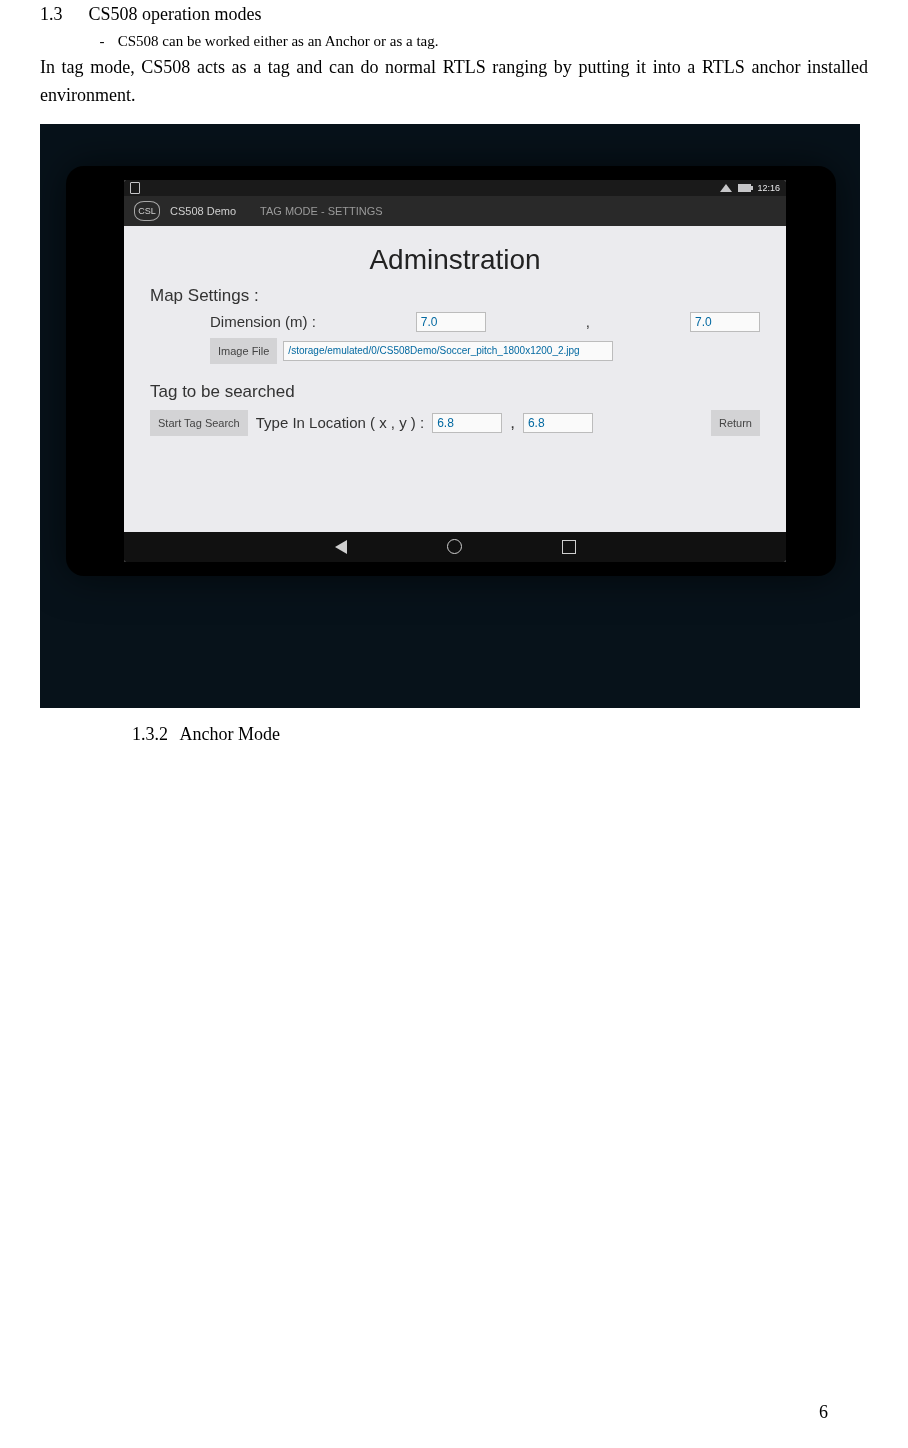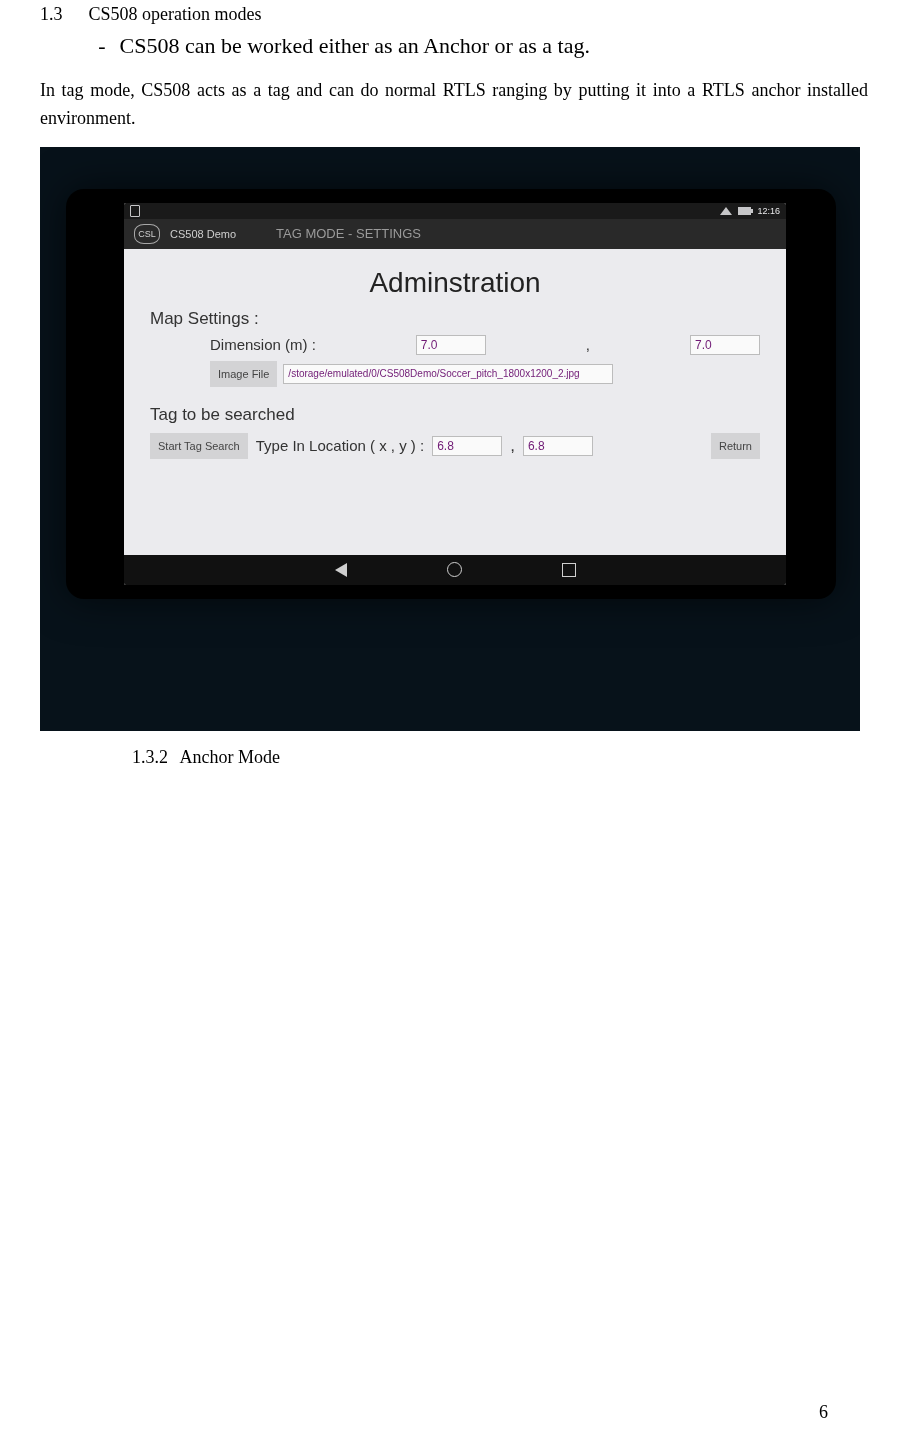--- a/index.html
+++ b/index.html
@@ -5,21 +5,21 @@
   body {
     margin: 0;
     font-family: "Times New Roman", serif;
     font-size: 17px;
     color: #000;
     width: 908px;
     box-sizing: border-box;
     padding: 0 40px 40px 40px;
   }
   .h1line { margin: 4px 0 8px 0; font-size: 18px; }
-  .bullet-line { margin: 4px 0 18px 50px; font-size: 22px; }
+  .bullet-line { margin: 4px 0 4px 50px; font-size: 15px; }
   .dash { display: inline-block; width: 24px; text-align: center; }
   .subnum { margin: 4px 0 8px 92px; font-size: 18px; }
   .body-text { margin: 4px 0 14px 0; line-height: 1.55; font-size: 18px; text-align: justify; }
   .body-text2 { margin: 4px 0 14px 0; line-height: 1.55; font-size: 18px; text-align: justify; text-align-last: justify; }
 
   
   .photo-frame {
     width: 820px;
     height: 584px;
     background: #07121a;
@@ -85,41 +85,41 @@
     gap: 10px;
   }
   .csl-logo {
     width: 24px; height: 18px;
     border: 1px solid #a7a7a7;
     border-radius: 10px 10px 10px 10px / 8px 8px 8px 8px;
     display: flex; align-items: center; justify-content: center;
     font-size: 9px; color: #cfcfcf;
   }
   .app-title { color: #cfcfcf; }
-  .app-sub { color: #9a9a9a; font-size: 13px; margin-left: 30px; }
+  .app-sub { color: #9a9a9a; font-size: 11px; margin-left: 14px; }
   .admin-title {
     font-size: 28px;
     color: #222;
     text-align: center;
     margin: 18px 0 10px 0;
     font-family: Arial, sans-serif;
     font-weight: 400;
   }
   .form-area { padding: 0 26px; color: #333; }
   .line { display: flex; align-items: center; font-size: 15px; margin: 6px 0; gap: 6px; }
   .label-big { font-size: 17px; color: #333; }
   .txtbox {
     background: #fafafa;
     border: 1px solid #bcbcbc;
     height: 18px;
     padding: 0 4px;
     font-size: 12px;
     display: inline-flex;
     align-items: center;
-    color: #701a75;
+    color: #0369a1;
   }
   .txtbox.short { width: 60px; }
   .txtbox.long  { width: 320px; font-size: 10px; }
   .btn {
     background: #d3d3d5;
     color: #444;
     font-size: 11px;
     padding: 7px 8px;
     border: none;
     display: inline-flex;

